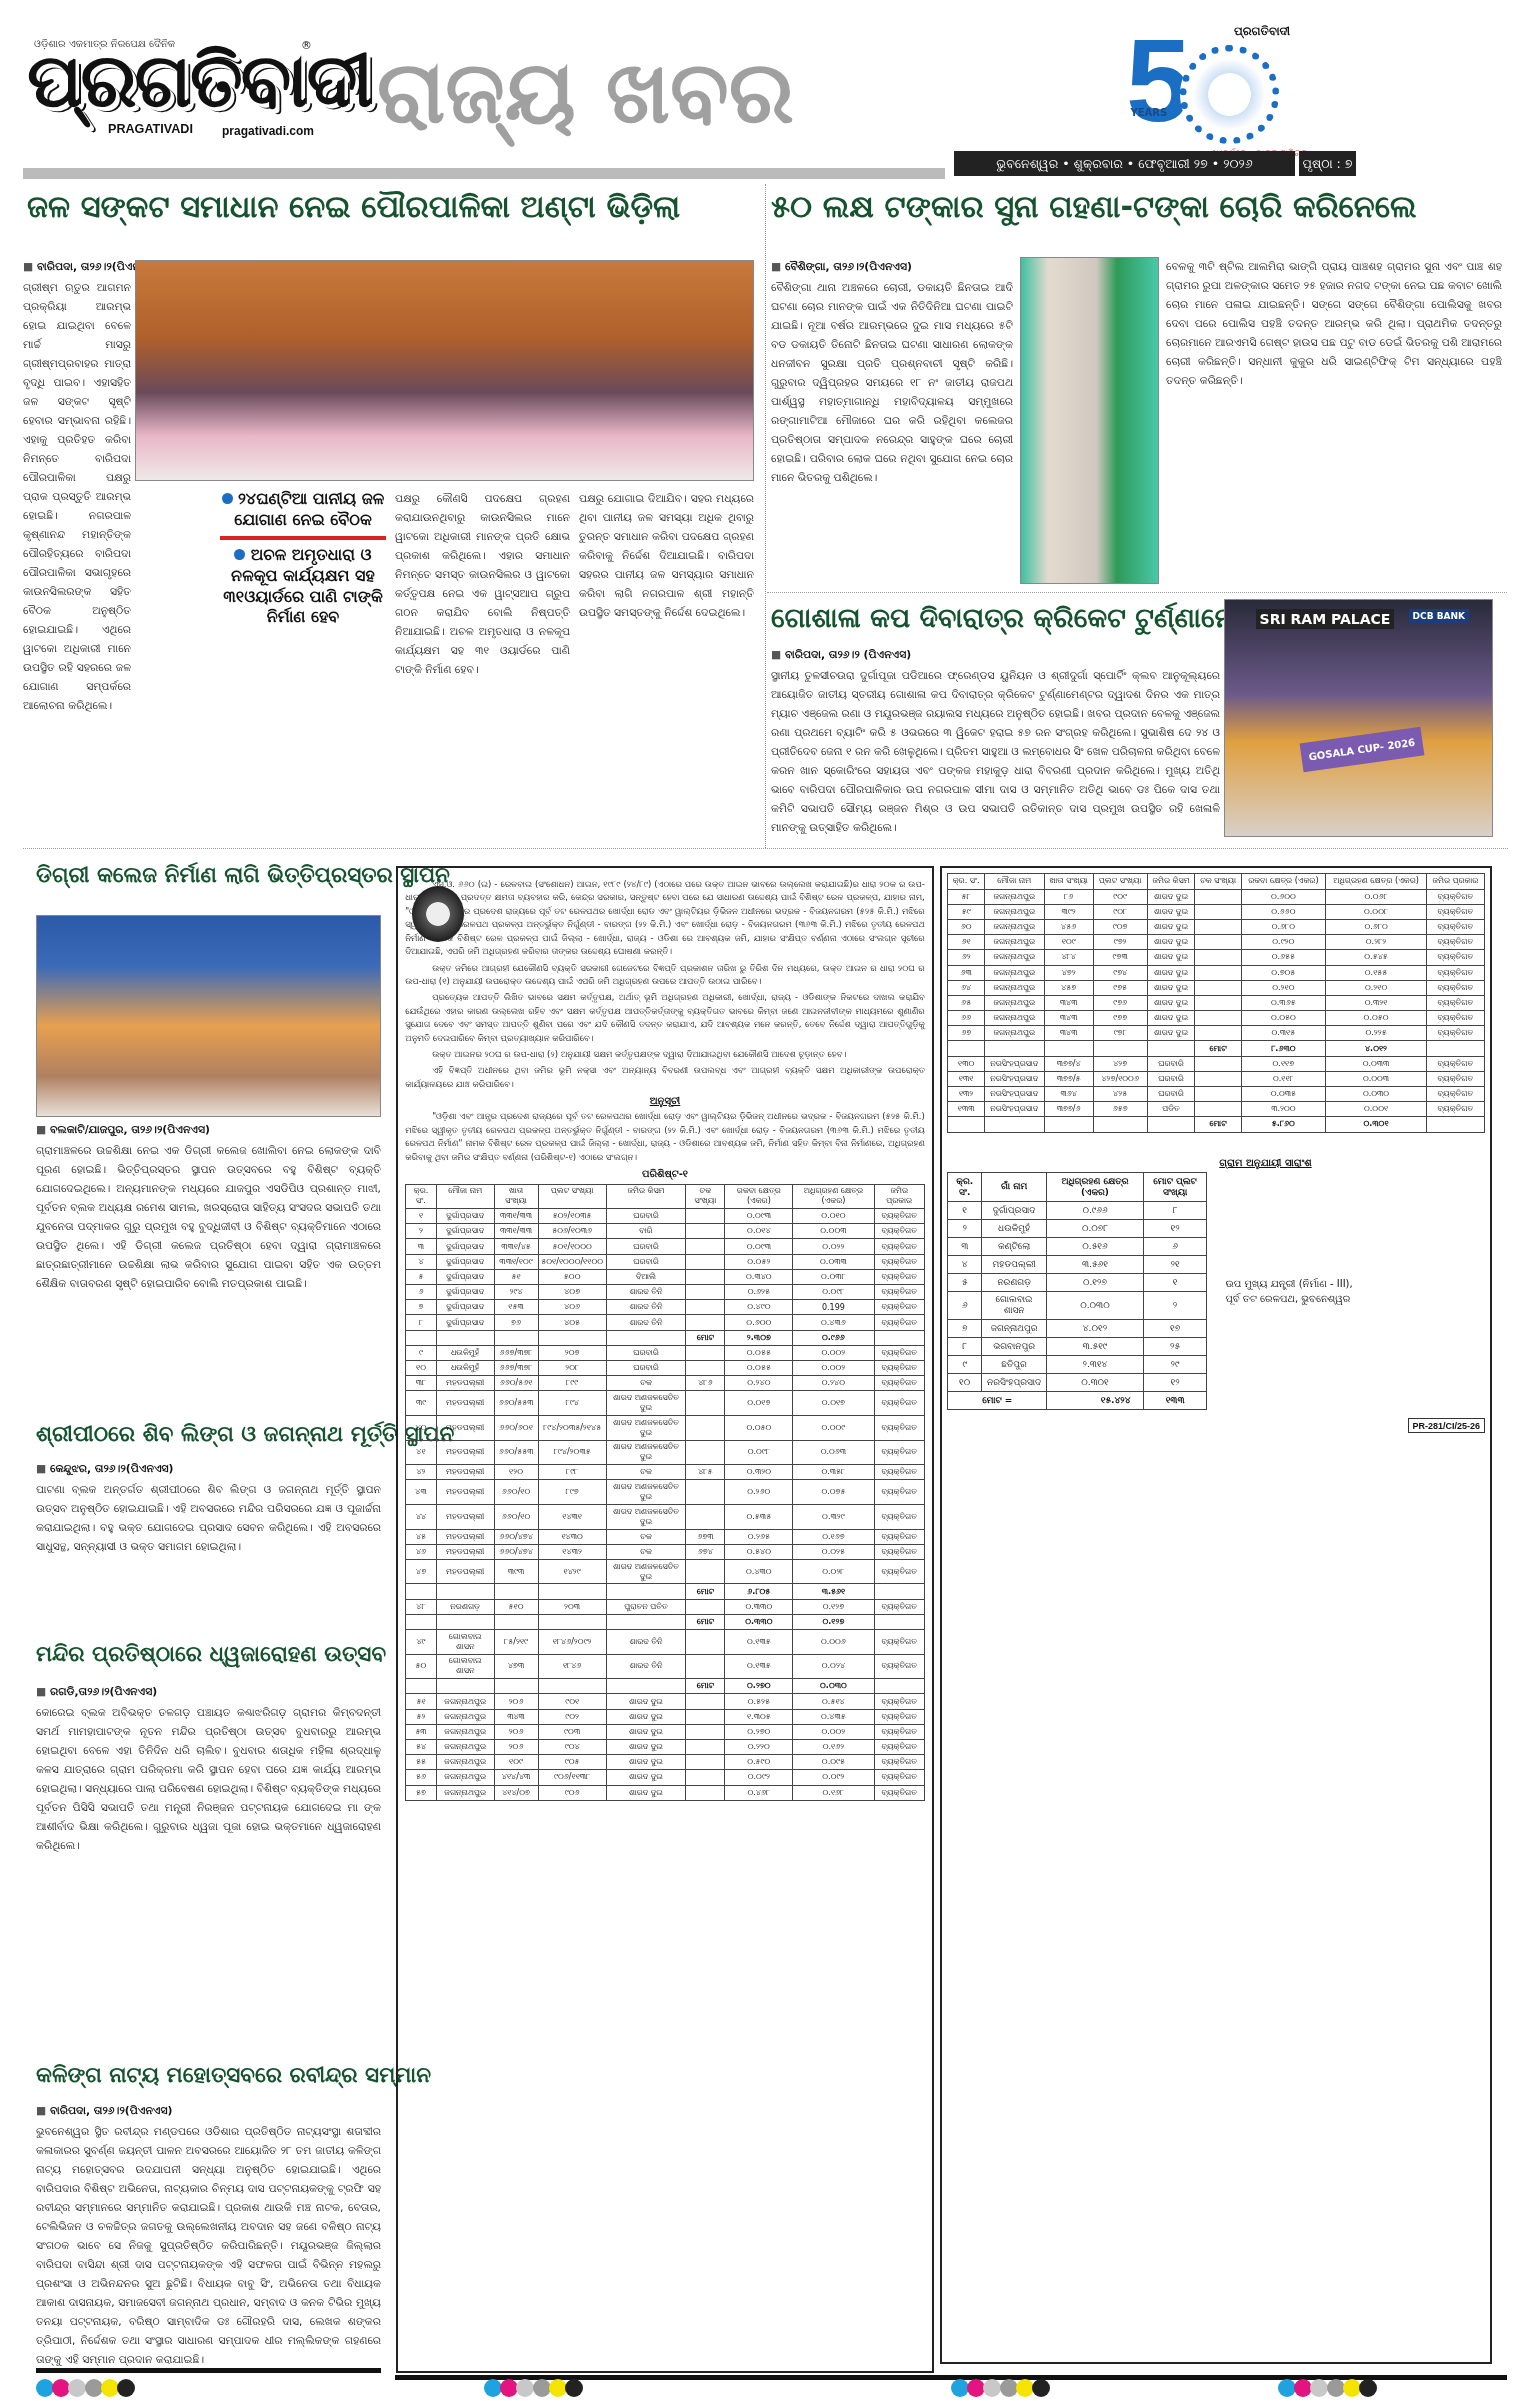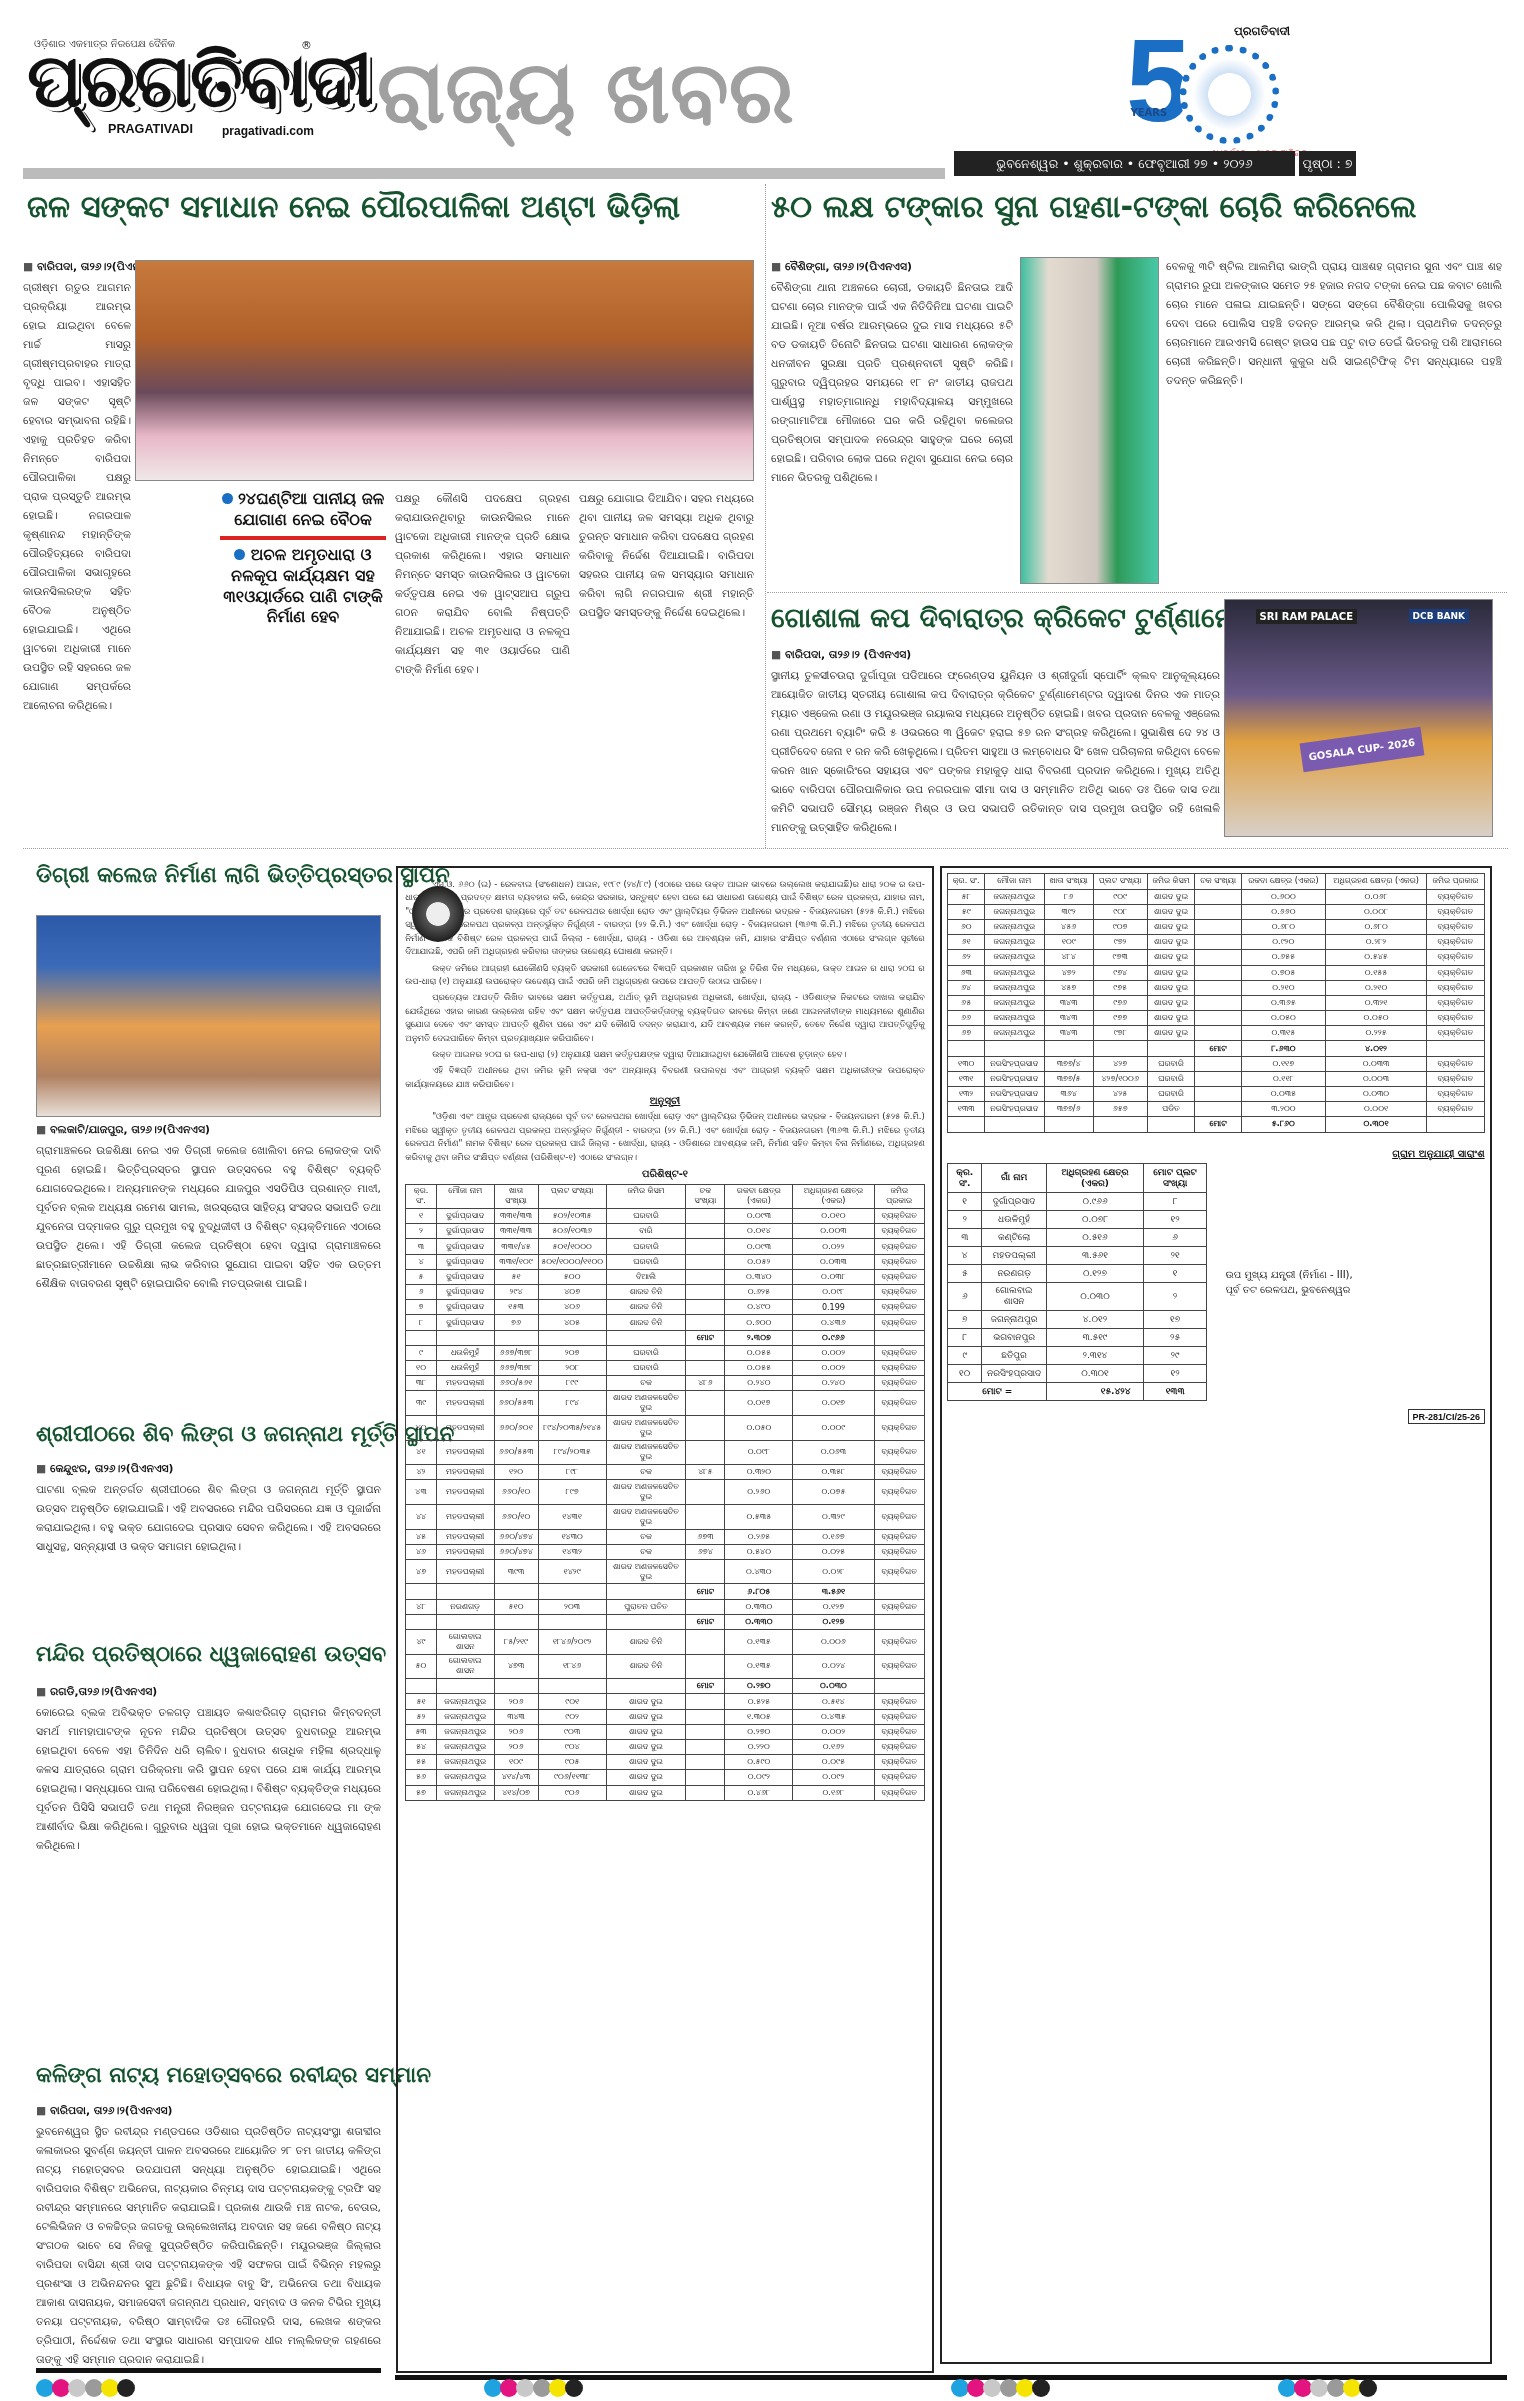--- a/index.html
+++ b/index.html
@@ -92,21 +92,21 @@
 <div class="abs dl" style="left:771px;top:260px;">ବୈଶିଙ୍ଗା, ତା୨୬।୨(ପିଏନଏସ)</div>
 <div class="abs body" style="left:771px;top:278px;width:242px;height:305px;overflow:hidden;">ବୈଶିଙ୍ଗା ଥାନା ଅଞ୍ଚଳରେ ଚୋରୀ, ଡକାୟତି ଛିନତାଇ ଆଦି ଘଟଣା ଚୋର ମାନଙ୍କ ପାଇଁ ଏକ ନିତିଦିନିଆ ଘଟଣା ପାଇଟି ଯାଇଛି। ନୂଆ ବର୍ଷର ଆରମ୍ଭରେ ଦୁଇ ମାସ ମଧ୍ୟରେ ୫ଟି ବଡ ଡକାୟତି ତିନୋଟି ଛିନତାଇ ଘଟଣା ସାଧାରଣ ଲୋକଙ୍କ ଧନଜୀବନ ସୁରକ୍ଷା ପ୍ରତି ପ୍ରଶ୍ନବାଚୀ ସୃଷ୍ଟି କରିଛି। ଗୁରୁବାର ଦ୍ୱିପ୍ରହର ସମୟରେ ୧୮ ନଂ ଜାତୀୟ ରାଜପଥ ପାର୍ଶ୍ୱସ୍ଥ ମହାତ୍ମାଗାନ୍ଧି ମହାବିଦ୍ୟାଳୟ ସମ୍ମୁଖରେ ରଙ୍ଗାମାଟିଆ ମୌଜାରେ ଘର କରି ରହିଥିବା କଲେଜର ପ୍ରତିଷ୍ଠାତା ସମ୍ପାଦକ ନରେନ୍ଦ୍ର ସାହୁଙ୍କ ଘରେ ଚୋରୀ ହୋଇଛି। ପରିବାର ଲୋକ ଘରେ ନଥିବା ସୁଯୋଗ ନେଇ ଚୋର ମାନେ ଭିତରକୁ ପଶିଥିଲେ।</div>
 <div class="abs photo" style="left:1020px;top:257px;width:139px;height:327px;background:linear-gradient(90deg,#3fbfa0 0%,#e4dbd0 20%,#d0c8c0 55%,#2e9a58 70%,#49c8a8 100%);"></div>
 <div class="abs body" style="left:1166px;top:257px;width:336px;height:327px;overflow:hidden;">ବେଳକୁ ୩ଟି ଷ୍ଟିଲ ଆଲମିରା ଭାଙ୍ଗି ପ୍ରାୟ ପାଞ୍ଚଶହ ଗ୍ରାମର ସୁନା ଏବଂ ପାଞ୍ଚ ଶହ ଗ୍ରାମର ରୁପା ଅଳଙ୍କାର ସମେତ ୨୫ ହଜାର ନଗଦ ଟଙ୍କା ନେଇ ପଛ କବାଟ ଖୋଲି ଚୋର ମାନେ ପଳାଇ ଯାଇଛନ୍ତି। ସଙ୍ଗେ ସଙ୍ଗେ ବୈଶିଙ୍ଗା ପୋଲିସକୁ ଖବର ଦେବା ପରେ ପୋଲିସ ପହଞ୍ଚି ତଦନ୍ତ ଆରମ୍ଭ କରି ଥିଲା। ପ୍ରାଥମିକ ତଦନ୍ତରୁ ଚୋରମାନେ ଆରଏମସି ଗେଷ୍ଟ ହାଉସ ପଛ ପଟୁ ବାଡ ଡେଇଁ ଭିତରକୁ ପଶି ଆରାମରେ ଚୋରୀ କରିଛନ୍ତି। ସନ୍ଧାନୀ କୁକୁର ଧରି ସାଇଣ୍ଟିଫିକ୍ ଟିମ ସନ୍ଧ୍ୟାରେ ପହଞ୍ଚି ତଦନ୍ତ କରିଛନ୍ତି।</div>
 
 <div class="abs dots-h" style="left:767px;top:592px;width:740px;"></div>
 <div class="abs hl h2" style="left:771px;top:603px;">ଗୋଶାଳା କପ ଦିବାରାତ୍ର କ୍ରିକେଟ ଟୁର୍ଣ୍ଣାମେଣ୍ଟ</div>
 <div class="abs dl" style="left:771px;top:648px;">ବାରିପଦା, ତା୨୬।୨ (ପିଏନଏସ)</div>
 <div class="abs body" style="left:771px;top:666px;width:449px;height:175px;overflow:hidden;">ସ୍ଥାନୀୟ ତୁଳସୀଚଉରା ଦୁର୍ଗାପୂଜା ପଡିଆରେ ଫ୍ରେଣ୍ଡସ ୟୁନିୟନ ଓ ଶ୍ରୀଦୁର୍ଗା ସ୍ପୋର୍ଟିଂ କ୍ଲବ ଆନୁକୂଲ୍ୟରେ ଆୟୋଜିତ ଜାତୀୟ ସ୍ତରୀୟ ଗୋଶାଳା କପ ଦିବାରାତ୍ର କ୍ରିକେଟ ଟୁର୍ଣ୍ଣାମେଣ୍ଟର ଦ୍ୱାଦଶ ଦିନର ଏକ ମାତ୍ର ମ୍ୟାଚ ଏଞ୍ଜେଲ ରଣା ଓ ମୟୂରଭଞ୍ଜ ରୟାଲସ ମଧ୍ୟରେ ଅନୁଷ୍ଠିତ ହୋଇଛି। ଖବର ପ୍ରଦାନ ବେଳକୁ ଏଞ୍ଜେଲ ରଣା ପ୍ରଥମେ ବ୍ୟାଟିଂ କରି ୫ ଓଭରରେ ୩ ୱିକେଟ ହରାଇ ୫୭ ରନ ସଂଗ୍ରହ କରିଥିଲେ। ସୁଭାଶିଷ ଦେ ୨୪ ଓ ପ୍ରୀତିଦେବ ଜେନା ୧ ରନ କରି ଖେଳୁଥିଲେ। ପ୍ରିତମ ସାହୁଆ ଓ ଲମ୍ବୋଧର ସିଂ ଖେଳ ପରିଚାଳନା କରିଥିବା ବେଳେ କରନ ଖାନ ସ୍କୋରିଂରେ ସହାୟତା ଏବଂ ପଙ୍କଜ ମହାକୁଡ଼ ଧାରା ବିବରଣୀ ପ୍ରଦାନ କରିଥିଲେ। ମୁଖ୍ୟ ଅତିଥି ଭାବେ ବାରିପଦା ପୌରପାଳିକାର ଉପ ନଗରପାଳ ସୀମା ଦାସ ଓ ସମ୍ମାନିତ ଅତିଥି ଭାବେ ଡଃ ପିକେ ଦାସ ତଥା କମିଟି ସଭାପତି ସୌମ୍ୟ ରଞ୍ଜନ ମିଶ୍ର ଓ ଉପ ସଭାପତି ରତିକାନ୍ତ ଦାସ ପ୍ରମୁଖ ଉପସ୍ଥିତ ରହି ଖେଳାଳି ମାନଙ୍କୁ ଉତ୍ସାହିତ କରିଥିଲେ।</div>
 <div class="abs photo" style="left:1224px;top:599px;width:269px;height:238px;background:linear-gradient(180deg,#2a2a3a 0%,#6a5a8a 40%,#e0a040 60%,#d8d0c8 100%);">
-  <div style="position:absolute;left:31px;top:9px;font-size:10px;font-weight:bold;color:#fff;background:#222;padding:1.8px 3.6px;">SRI RAM PALACE</div>
+  <div style="position:absolute;left:31px;top:9px;font-size:14px;font-weight:bold;color:#fff;background:#222;padding:1.8px 3.6px;">SRI RAM PALACE</div>
   <div style="position:absolute;left:184px;top:9px;font-size:9px;font-weight:bold;color:#fff;background:#1c3d7a;padding:1.8px 3.6px;">DCB BANK</div>
   <div style="position:absolute;left:76px;top:135px;font-size:10px;font-weight:bold;color:#fff;background:#7a5bb0;padding:9px 7.2px;transform:rotate(-8deg);">GOSALA CUP- 2026</div>
 </div>
 
 <div class="abs dots-h" style="left:23px;top:848px;width:1485px;"></div>
 <div class="abs hl h3" style="left:36px;top:863px;">ଡିଗ୍ରୀ କଲେଜ ନିର୍ମାଣ ଲାଗି ଭିତ୍ତିପ୍ରସ୍ତର ସ୍ଥାପନ</div>
 <div class="abs photo" style="left:36px;top:915px;width:345px;height:202px;background:linear-gradient(180deg,#2a5aa8 0%,#3a6ab8 25%,#e8a050 55%,#b08060 80%,#e8e0d8 100%);"></div>
 <div class="abs dl" style="left:36px;top:1123px;">ବଲକାଟି/ଯାଜପୁର, ତା୨୬।୨(ପିଏନଏସ)</div>
 <div class="abs body" style="left:36px;top:1141px;width:345px;height:260px;overflow:hidden;">ଗ୍ରାମାଞ୍ଚଳରେ ଉଚ୍ଚଶିକ୍ଷା ନେଇ ଏକ ଡିଗ୍ରୀ କଲେଜ ଖୋଲିବା ନେଇ ଲୋକଙ୍କ ଦାବି ପୂରଣ ହୋଇଛି। ଭିତ୍ତିପ୍ରସ୍ତର ସ୍ଥାପନ ଉତ୍ସବରେ ବହୁ ବିଶିଷ୍ଟ ବ୍ୟକ୍ତି ଯୋଗଦେଇଥିଲେ। ଅନ୍ୟମାନଙ୍କ ମଧ୍ୟରେ ଯାଜପୁର ଏସଡିପିଓ ପ୍ରଶାନ୍ତ ମାଝୀ, ପୂର୍ବତନ ବ୍ଲକ ଅଧ୍ୟକ୍ଷ ରମେଶ ସାମଲ, ଖରସ୍ରୋତା ସାହିତ୍ୟ ସଂସଦର ସଭାପତି ତଥା ଯୁବନେତା ପଦ୍ମାକର ଗୁରୁ ପ୍ରମୁଖ ବହୁ ବୁଦ୍ଧିଜୀବୀ ଓ ବିଶିଷ୍ଟ ବ୍ୟକ୍ତିମାନେ ଏଠାରେ ଉପସ୍ଥିତ ଥିଲେ। ଏହି ଡିଗ୍ରୀ କଲେଜ ପ୍ରତିଷ୍ଠା ହେବା ଦ୍ୱାରା ଗ୍ରାମାଞ୍ଚଳରେ ଛାତ୍ରଛାତ୍ରୀମାନେ ଉଚ୍ଚଶିକ୍ଷା ଲାଭ କରିବାର ସୁଯୋଗ ପାଇବା ସହିତ ଏକ ଉତ୍ତମ ଶୈକ୍ଷିକ ବାତାବରଣ ସୃଷ୍ଟି ହୋଇପାରିବ ବୋଲି ମତପ୍ରକାଶ ପାଇଛି।</div>
 
@@ -712,21 +712,21 @@
           <td></td>
           <td></td>
           <td></td>
           <td>ମୋଟ</td>
           <td>୫.୮୬୦</td>
           <td>୦.୩୦୧</td>
           <td></td>
         </tr>
       </tbody>
   </table>
-  <div class="n-center-u" style="text-align:right;margin-left:99px;margin-top:15px;">ଗ୍ରାମ ଅନୁଯାୟୀ ସାରାଂଶ</div>
+  <div class="n-center-u" style="text-align:center;margin-left:99px;margin-top:24px;">ଗ୍ରାମ ଅନୁଯାୟୀ ସାରାଂଶ</div>
   <div style="display:flex;align-items:center;gap:18px;">
     <table class="summary" id="tbl-summary">
       <thead>
           <tr id="thead-summary">
             <th>କ୍ର. ସଂ.</th>
             <th>ଗାଁ ନାମ</th>
             <th>ଅଧିଗ୍ରହଣ କ୍ଷେତ୍ର (ଏକର)</th>
             <th>ମୋଟ ପ୍ଲଟ ସଂଖ୍ୟା</th>
           </tr>
         </thead>

